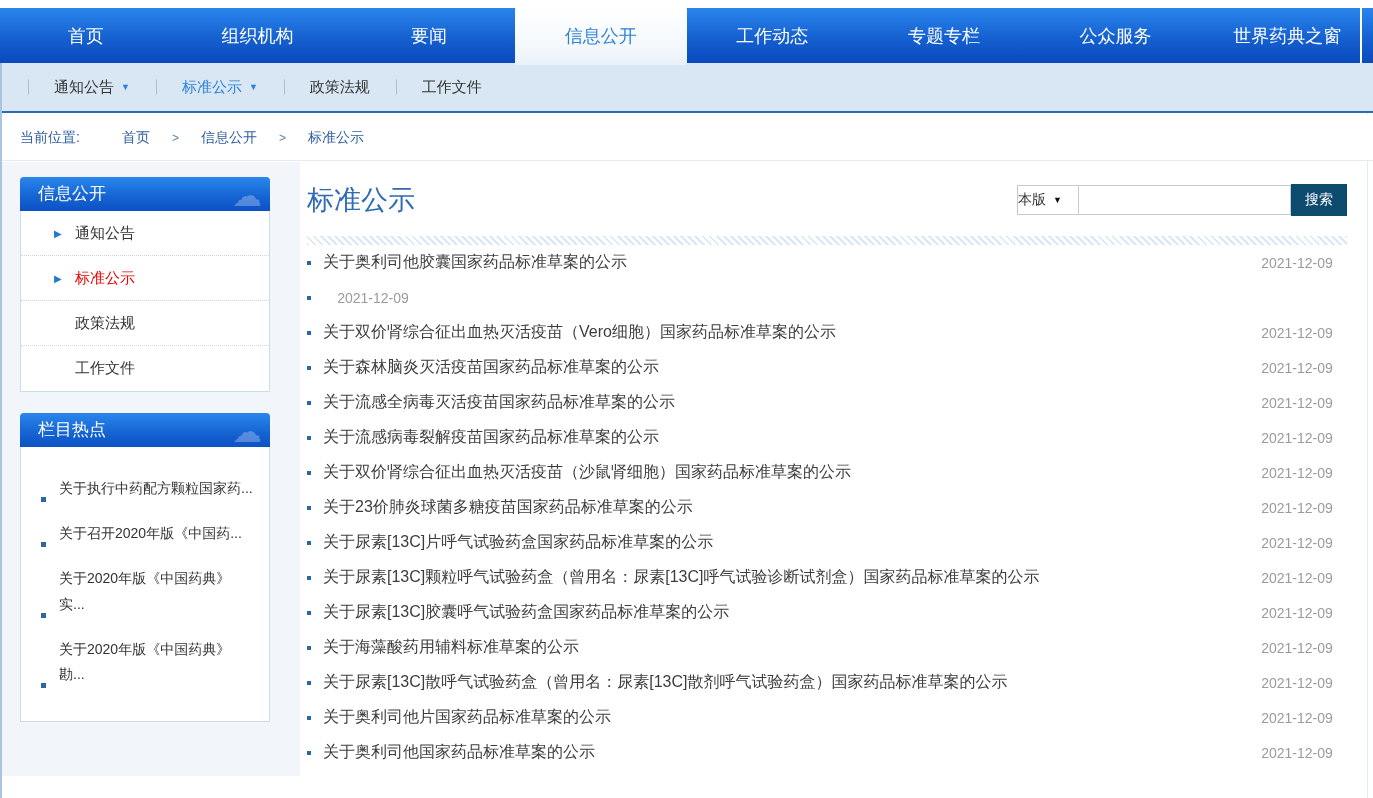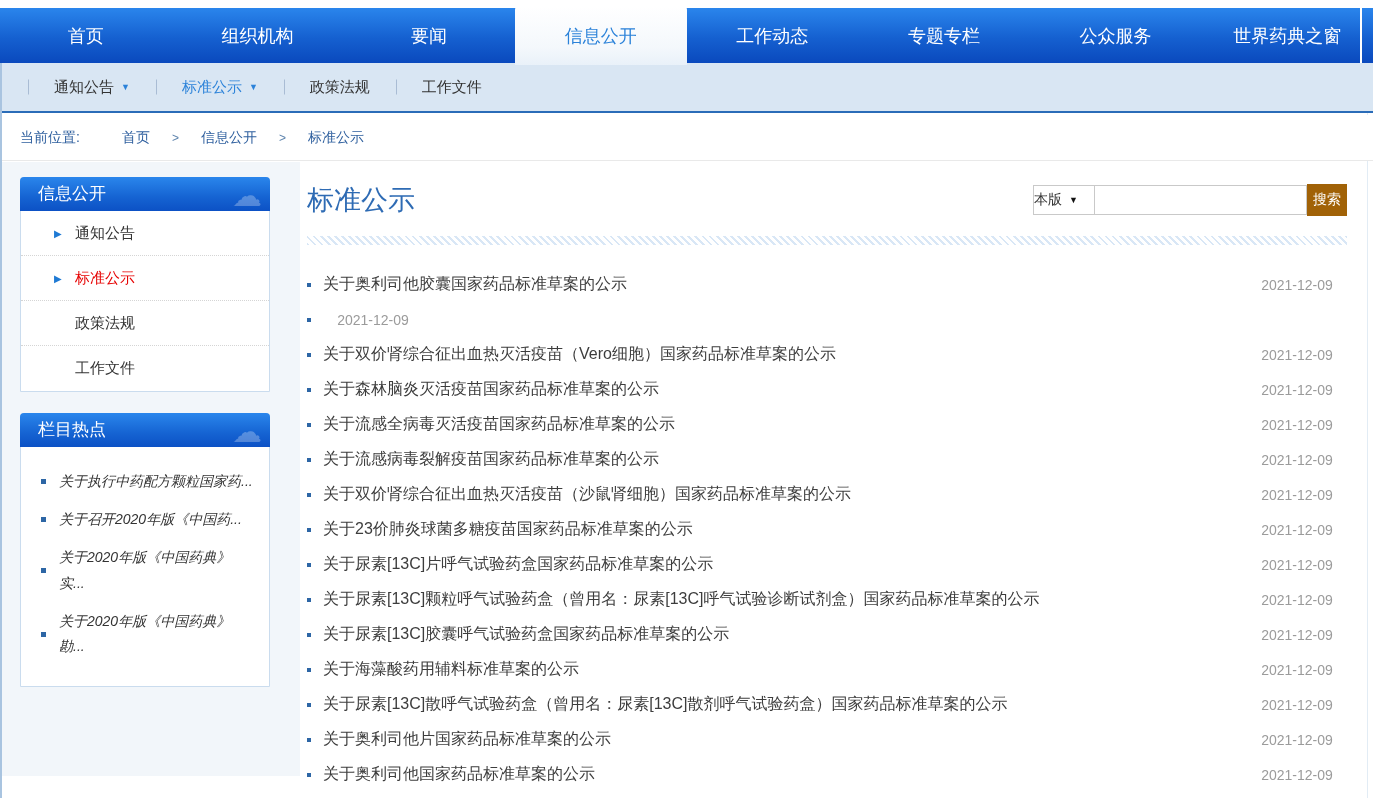--- a/index.html
+++ b/index.html
@@ -55,42 +55,42 @@
     color:rgba(255,255,255,0.28); }
   .side-item { height:45px; display:flex; align-items:center; padding-left:54px;
     font-size:15px; color:#333; position:relative; cursor:pointer;
     border-bottom:1px dotted #d5d5d5; background:#fff; }
   .side-item:last-child { border-bottom:none; }
   .side-item.active .side-label { color:#e60000; }
   .side-arrow { position:absolute; left:33px; top:50%; transform:translateY(-50%);
     color:#1f7ad4; font-size:10px; }
 
   .hot-list { padding:10px 8px 14px 20px; background:#fff; }
-  .hot-item { display:flex; align-items:center; margin:12px 0; cursor:pointer;font-style:italic; }
+  .hot-item { display:flex; align-items:flex-end; margin:19px 0; cursor:pointer; }
   .sq-bullet { width:5px; height:5px; background:#2d66a5; flex:none; margin-right:13px; }
   .hot-text { font-size:14px; color:#333; line-height:1.85; }
 
   
   .main { position:absolute; left:307px; top:178px; width:1040px; z-index:1; }
   .main-head { display:flex; justify-content:space-between; align-items:center; height:44px; }
   .page-title { font-size:27px; color:#2e6bb4; }
   .search { display:flex; align-items:center; }
   .search-select { width:62px; height:30px; border:1px solid #c9c9c9; background:#fff;
     display:flex; align-items:center; gap:7px;
     font-size:14px; color:#333; cursor:pointer; }
   .select-arrow { font-size:9px; color:#111; }
   .search-input { width:212px; height:30px; border:1px solid #c9c9c9; border-left:none;
     outline:none; font-size:14px; padding:0 8px; }
-  .search-btn { width:40px; height:32px; background:#a16207; color:#fff; border:none;
+  .search-btn { width:56px; height:32px; background:#0c4a6e; color:#fff; border:none;
     font-size:14px; cursor:pointer; font-family:inherit; }
 
   .stripe-divider { height:9px; margin-top:14px;
     background:repeating-linear-gradient(45deg,#d9e7f6 0,#d9e7f6 2px,#ffffff 2px,#ffffff 5px); }
 
-  .news-list { margin-top:22px; }
+  .news-list { }
   .news-row { height:35px; display:flex; align-items:center; }
   .news-bullet { width:4px; height:4px; background:#2d66a5; flex:none; margin-right:12px; }
   .news-title { flex:1; font-size:16px; color:#3d3d3d; cursor:pointer;
     white-space:nowrap; overflow:hidden; }
   .news-date { width:100px; text-align:center; font-size:14px; color:#9b9b9b; }
 </style>
 </head>
 <body>
 
 <div class="topnav">

